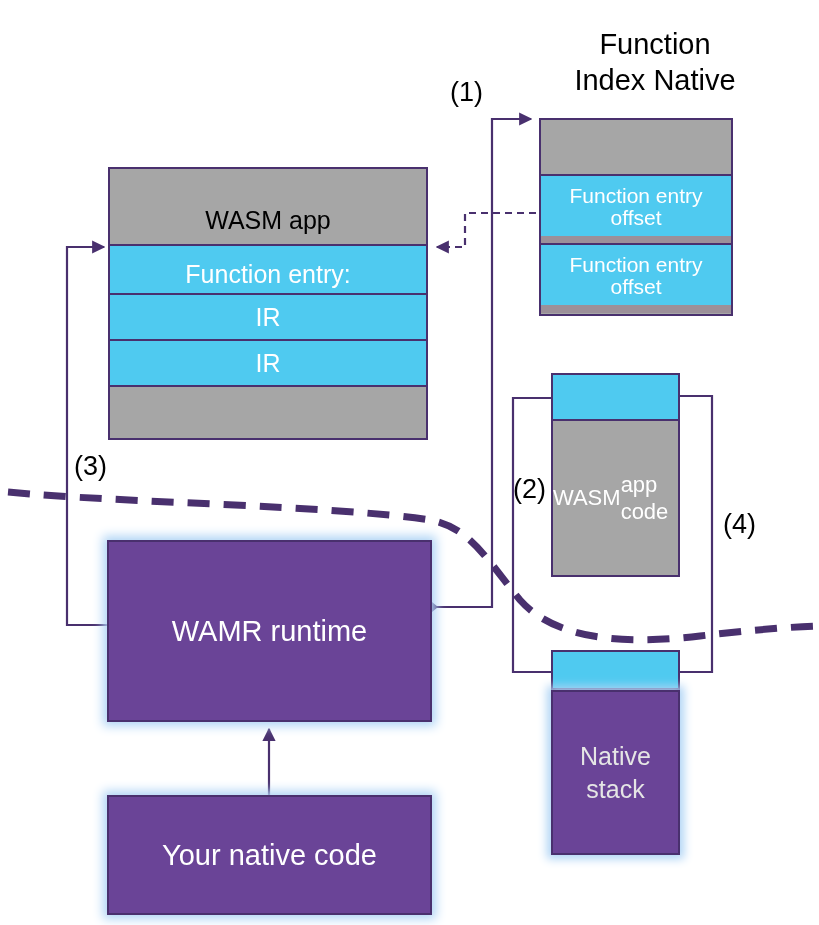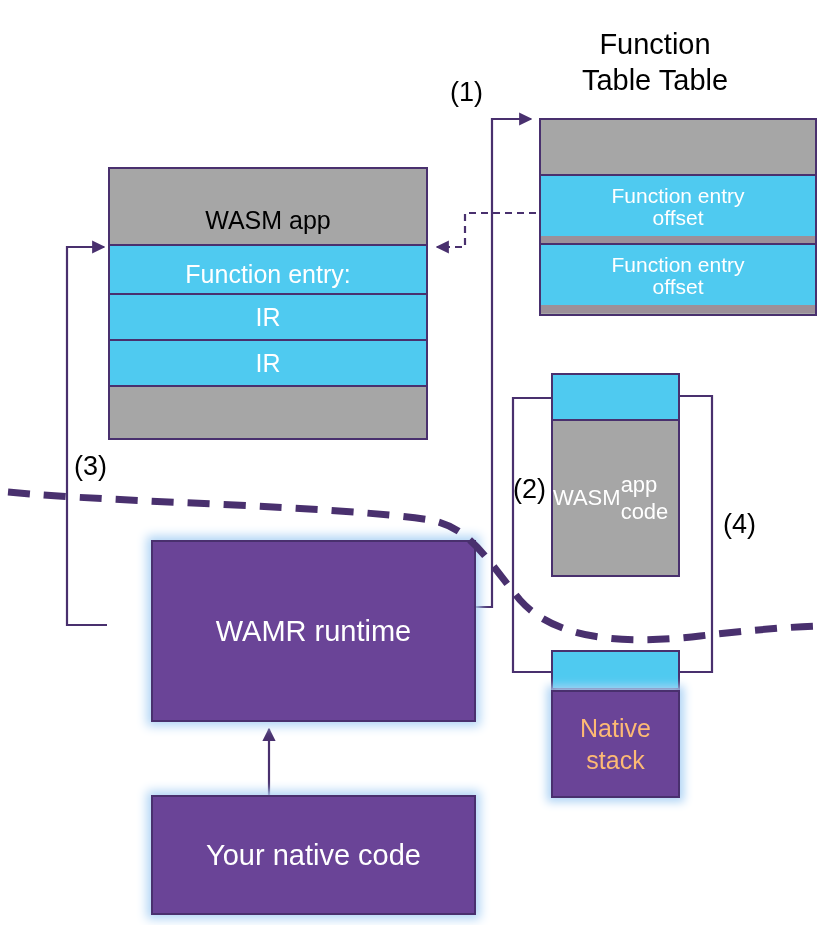--- a/index.html
+++ b/index.html
@@ -27,21 +27,21 @@
   #seg-fnentry{top:75px;width:100%;height:58px;background:#4FCAF0;
                border-top:2.5px solid #49306E;color:#ffffff;font-size:25px;}
   #seg-ir1{top:124px;width:100%;height:46px;background:#4FCAF0;
            border-top:2.5px solid #49306E;color:#ffffff;font-size:25px;}
   #seg-ir2{top:170px;width:100%;height:46px;background:#4FCAF0;
            border-top:2.5px solid #49306E;color:#ffffff;font-size:25px;}
   #seg-bottom{top:216px;width:100%;height:52px;background:#A6A6A6;
               border-top:2.5px solid #49306E;}
 
   
-  #fn-index-table{left:539px;top:118px;width:278px;height:198px;
+  #fn-index-table{left:539px;top:118px;width:194px;height:198px;
                   border:2.5px solid #49306E;background:#A6A6A6;}
   #fit-gray{position:absolute;left:0;top:0;width:100%;height:54px;background:#A6A6A6;}
   #fit-row1{position:absolute;left:0;top:54px;width:100%;height:62px;background:#4FCAF0;
             border-top:2px solid #49306E;border-bottom:2px solid #49306E;
             display:flex;flex-direction:column;align-items:center;justify-content:center;
             color:#ffffff;font-size:21px;line-height:1.05;}
   #fit-gap{position:absolute;left:0;top:116px;width:100%;height:7px;background:#9C9099;}
   #fit-row2{position:absolute;left:0;top:123px;width:100%;height:62px;background:#4FCAF0;
             border-top:2px solid #49306E;border-bottom:2px solid #49306E;
             display:flex;flex-direction:column;align-items:center;justify-content:center;
@@ -57,31 +57,31 @@
   #was-cyan{position:absolute;left:0;top:0;width:100%;height:44px;background:#4FCAF0;
             border-bottom:2px solid #49306E;}
   #was-label{position:absolute;left:0;top:46px;width:100%;height:154px;
              display:flex;flex-direction:row;align-items:center;justify-content:center;
              color:#ffffff;font-size:22px;line-height:1.25;}
 
   
   #native-stack-wrap{left:551px;top:650px;width:129px;height:175px;}
   #ns-cyan{position:absolute;left:0;top:0;width:129px;height:40px;background:#4FCAF0;
            border:2.5px solid #49306E;box-sizing:border-box;}
-  #ns-body{position:absolute;left:0;top:40px;width:129px;height:108px;background:#6A4497;
+  #ns-body{position:absolute;left:0;top:40px;width:129px;height:165px;background:#6A4497;
            border:2.5px solid #49306E;box-sizing:border-box;
            box-shadow:0 0 9px 4px #AFD4F5;
            display:flex;flex-direction:column;align-items:center;justify-content:center;
-           color:#fdba74;font-size:25px;line-height:1.3;}
+           color:#e5e5e5;font-size:25px;line-height:1.3;}
 
   
   .purple-box{position:absolute;box-sizing:border-box;background:#6A4497;
               border:2.5px solid #49306E;box-shadow:0 0 10px 4px #AFD4F5;
               display:flex;align-items:center;justify-content:center;
-              color:#ffffff;z-index:2;margin-left:44px;}
+              color:#ffffff;z-index:2;}
   #wamr-runtime{left:107px;top:540px;width:325px;height:182px;font-size:29px;}
   #native-code{left:107px;top:795px;width:325px;height:120px;font-size:29px;align-items:center;}
 
   
   .step-label{position:absolute;font-size:27px;color:#000000;z-index:3;}
   #label-1{left:450px;top:77px;}
   #label-2{left:513px;top:474px;}
   #label-3{left:74px;top:451px;}
   #label-4{left:723px;top:509px;}
 </style>
@@ -129,21 +129,21 @@
     </g>
   </svg>
 
   <svg id="boundary" class="svg-layer" viewBox="0 0 819 925" xmlns="http://www.w3.org/2000/svg">
     <path d="M 8 492 C 120 503, 330 505, 430 520 C 470 527, 487 560, 520 600
              C 560 645, 640 643, 700 636 C 750 630, 790 627, 818 626" fill="none" stroke="#49306E" stroke-width="7" stroke-dasharray="22,14" stroke-linecap="butt"></path>
   </svg>
 
   <div class="fit-title">
     <div>Function</div>
-    <div>Table Table</div>
+    <div>Index Native</div>
   </div>
 
   <div class="box" id="fn-index-table">
     <div id="fit-gray"></div>
     <div id="fit-row1">
       <span>Function entry</span>
       <span>offset</span>
     </div>
     <div id="fit-gap"></div>
     <div id="fit-row2">

